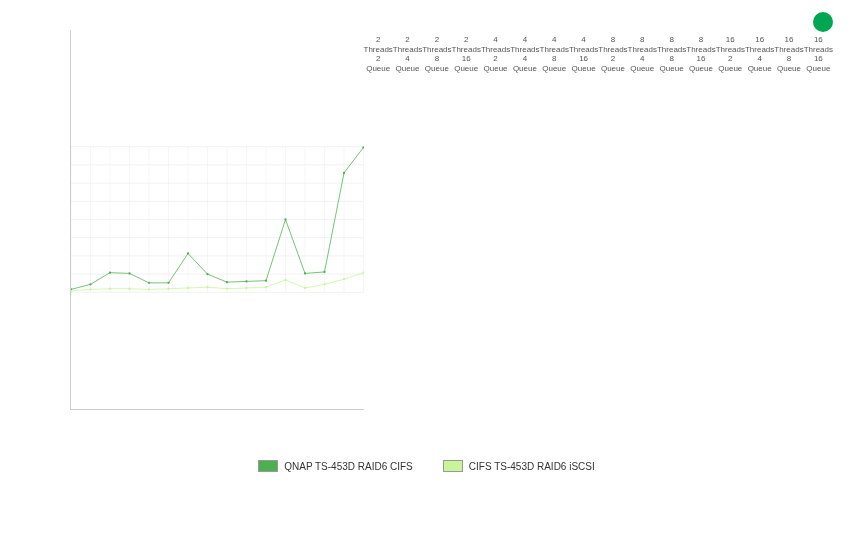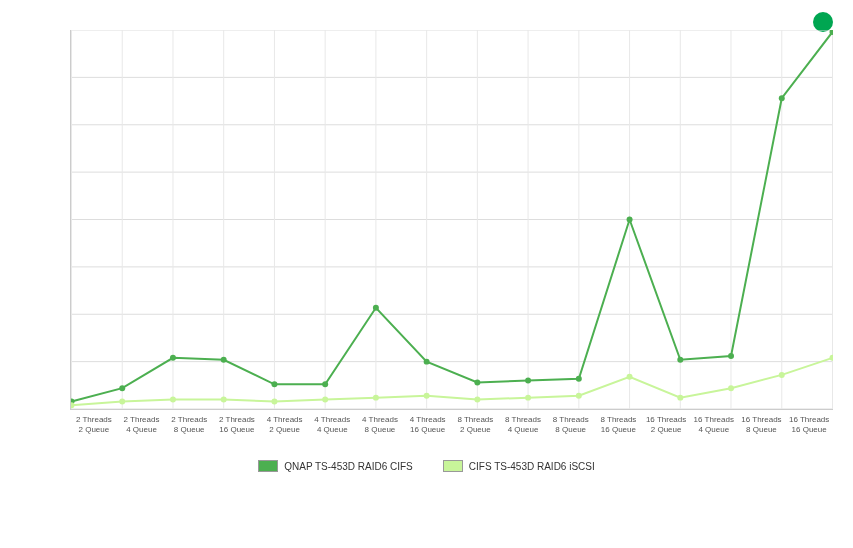--- a/index.html
+++ b/index.html
@@ -108,21 +108,21 @@
 <div class="chart-container">
   <div class="chart-title"></div>
 
   <div class="branding">
     <div class="brand-circle"></div>
     <div class="brand-text">
       <span></span><span></span>
     </div>
   </div>
 
-  <div style="position:relative; display:flex; flex-direction:column; height: 420px;">
+  <div style="position:relative; display:flex; flex-direction:row; height: 420px;">
     <div class="y-axis-label"></div>
 
     <div class="chart-area" id="chart-area">
       
     <svg width="100%" height="100%" viewBox="0 0 763 380">
           <line x1="0" x2="763" y1="0" y2="0" stroke="#ddd" stroke-width="1"></line>
           <text x="-5" y="4" text-anchor="end" font-size="10" fill="#666">1500</text>
           <line x1="0" x2="763" y1="47.5" y2="47.5" stroke="#ddd" stroke-width="1"></line>
           <text x="-5" y="51.5" text-anchor="end" font-size="10" fill="#666">1313</text>
           <line x1="0" x2="763" y1="95" y2="95" stroke="#ddd" stroke-width="1"></line>

